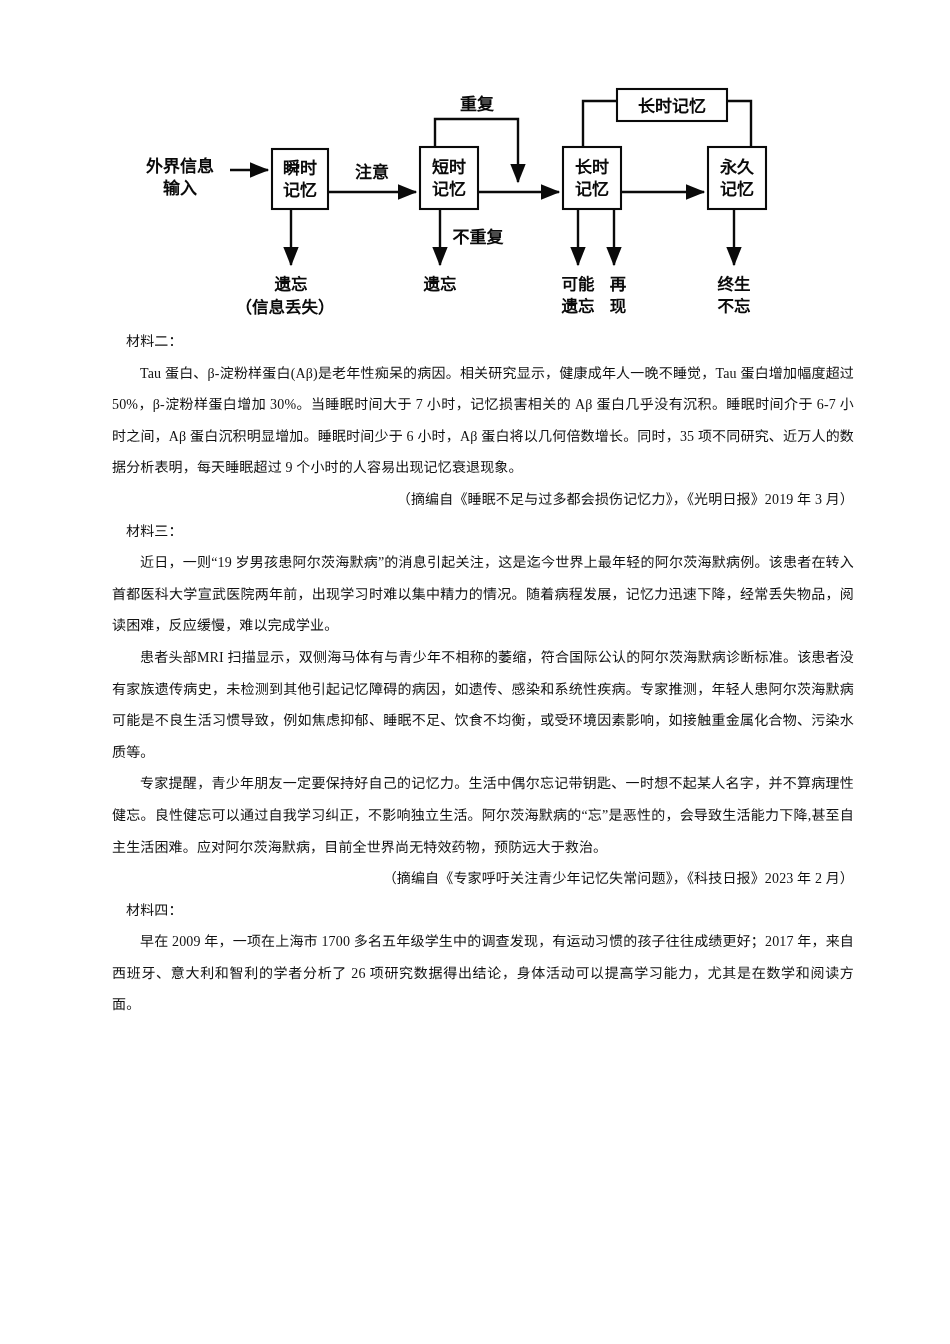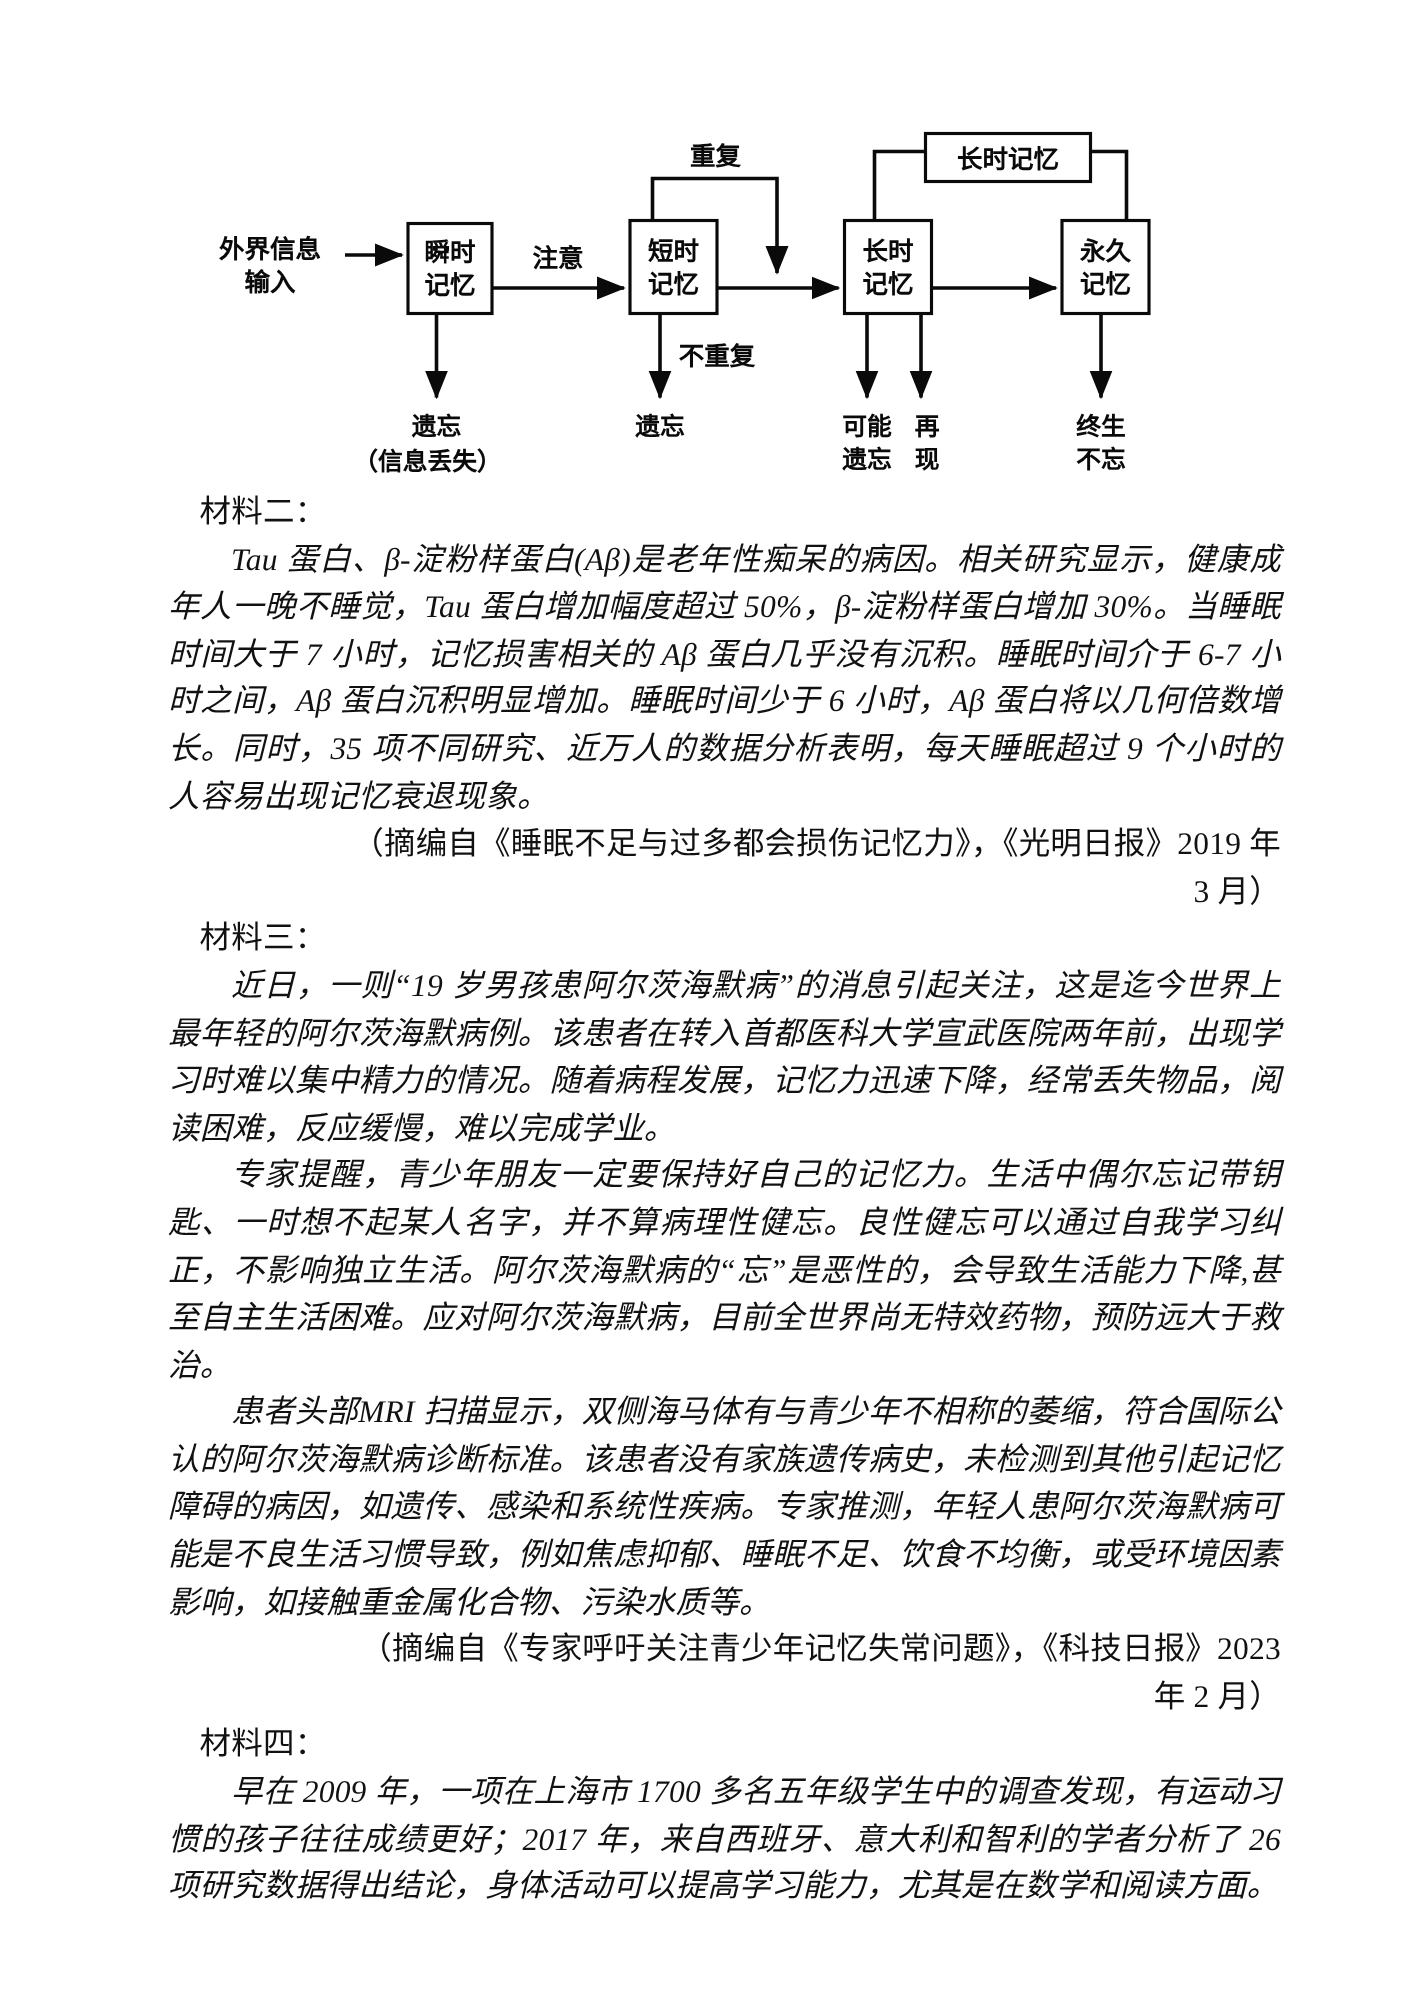--- a/index.html
+++ b/index.html
@@ -43,32 +43,31 @@
   .dg-wide-label { font-size: 17px; }
 
   
   .body-text {
     position: absolute;
     left: 112px;
     top: 326px;
     width: 742px;
   }
   .para {
-    font-size: 21px;
+    font-size: 14px;
     line-height: 31.6px;
     text-align: justify;
     text-justify: inter-ideograph;
     letter-spacing: 0.15px;
     margin: 0;
     color: #111111;
     font-family: "Liberation Serif", "DejaVu Serif", serif;
   }
   .para.indent {
     text-indent: 2em;
-    font-style: italic;
   }
   .para.label-line {
     text-indent: 1em;
   }
   .para.source {
     text-align: right;
     text-indent: 0;
     padding-left: 120px;
   }
 </style>
@@ -153,23 +152,23 @@
 
     <p class="para indent">Tau 蛋白、β-淀粉样蛋白(Aβ)是老年性痴呆的病因。相关研究显示，健康成年人一晚不睡觉，Tau 蛋白增加幅度超过 50%，β-淀粉样蛋白增加 30%。当睡眠时间大于 7 小时，记忆损害相关的 Aβ 蛋白几乎没有沉积。睡眠时间介于 6-7 小时之间，Aβ 蛋白沉积明显增加。睡眠时间少于 6 小时，Aβ 蛋白将以几何倍数增长。同时，35 项不同研究、近万人的数据分析表明，每天睡眠超过 9 个小时的人容易出现记忆衰退现象。</p>
 
 
     <p class="para source">（摘编自《睡眠不足与过多都会损伤记忆力》，《光明日报》2019 年 3 月）</p>
 
     <p class="para label-line">材料三：</p>
 
     <p class="para indent">近日，一则“19 岁男孩患阿尔茨海默病”的消息引起关注，这是迄今世界上最年轻的阿尔茨海默病例。该患者在转入首都医科大学宣武医院两年前，出现学习时难以集中精力的情况。随着病程发展，记忆力迅速下降，经常丢失物品，阅读困难，反应缓慢，难以完成学业。</p>
 
+    <p class="para indent">患者头部MRI 扫描显示，双侧海马体有与青少年不相称的萎缩，符合国际公认的阿尔茨海默病诊断标准。该患者没有家族遗传病史，未检测到其他引起记忆障碍的病因，如遗传、感染和系统性疾病。专家推测，年轻人患阿尔茨海默病可能是不良生活习惯导致，例如焦虑抑郁、睡眠不足、饮食不均衡，或受环境因素影响，如接触重金属化合物、污染水质等。</p>
+
     <p class="para indent">专家提醒，青少年朋友一定要保持好自己的记忆力。生活中偶尔忘记带钥匙、一时想不起某人名字，并不算病理性健忘。良性健忘可以通过自我学习纠正，不影响独立生活。阿尔茨海默病的“忘”是恶性的，会导致生活能力下降,甚至自主生活困难。应对阿尔茨海默病，目前全世界尚无特效药物，预防远大于救治。</p>
-
-    <p class="para indent">患者头部MRI 扫描显示，双侧海马体有与青少年不相称的萎缩，符合国际公认的阿尔茨海默病诊断标准。该患者没有家族遗传病史，未检测到其他引起记忆障碍的病因，如遗传、感染和系统性疾病。专家推测，年轻人患阿尔茨海默病可能是不良生活习惯导致，例如焦虑抑郁、睡眠不足、饮食不均衡，或受环境因素影响，如接触重金属化合物、污染水质等。</p>
 
     <p class="para source">（摘编自《专家呼吁关注青少年记忆失常问题》，《科技日报》2023 年 2 月）</p>
 
     <p class="para label-line">材料四：</p>
 
     <p class="para indent">早在 2009 年，一项在上海市 1700 多名五年级学生中的调查发现，有运动习惯的孩子往往成绩更好；2017 年，来自西班牙、意大利和智利的学者分析了 26 项研究数据得出结论，身体活动可以提高学习能力，尤其是在数学和阅读方面。</p>
 
 
   </div>
 </div>

